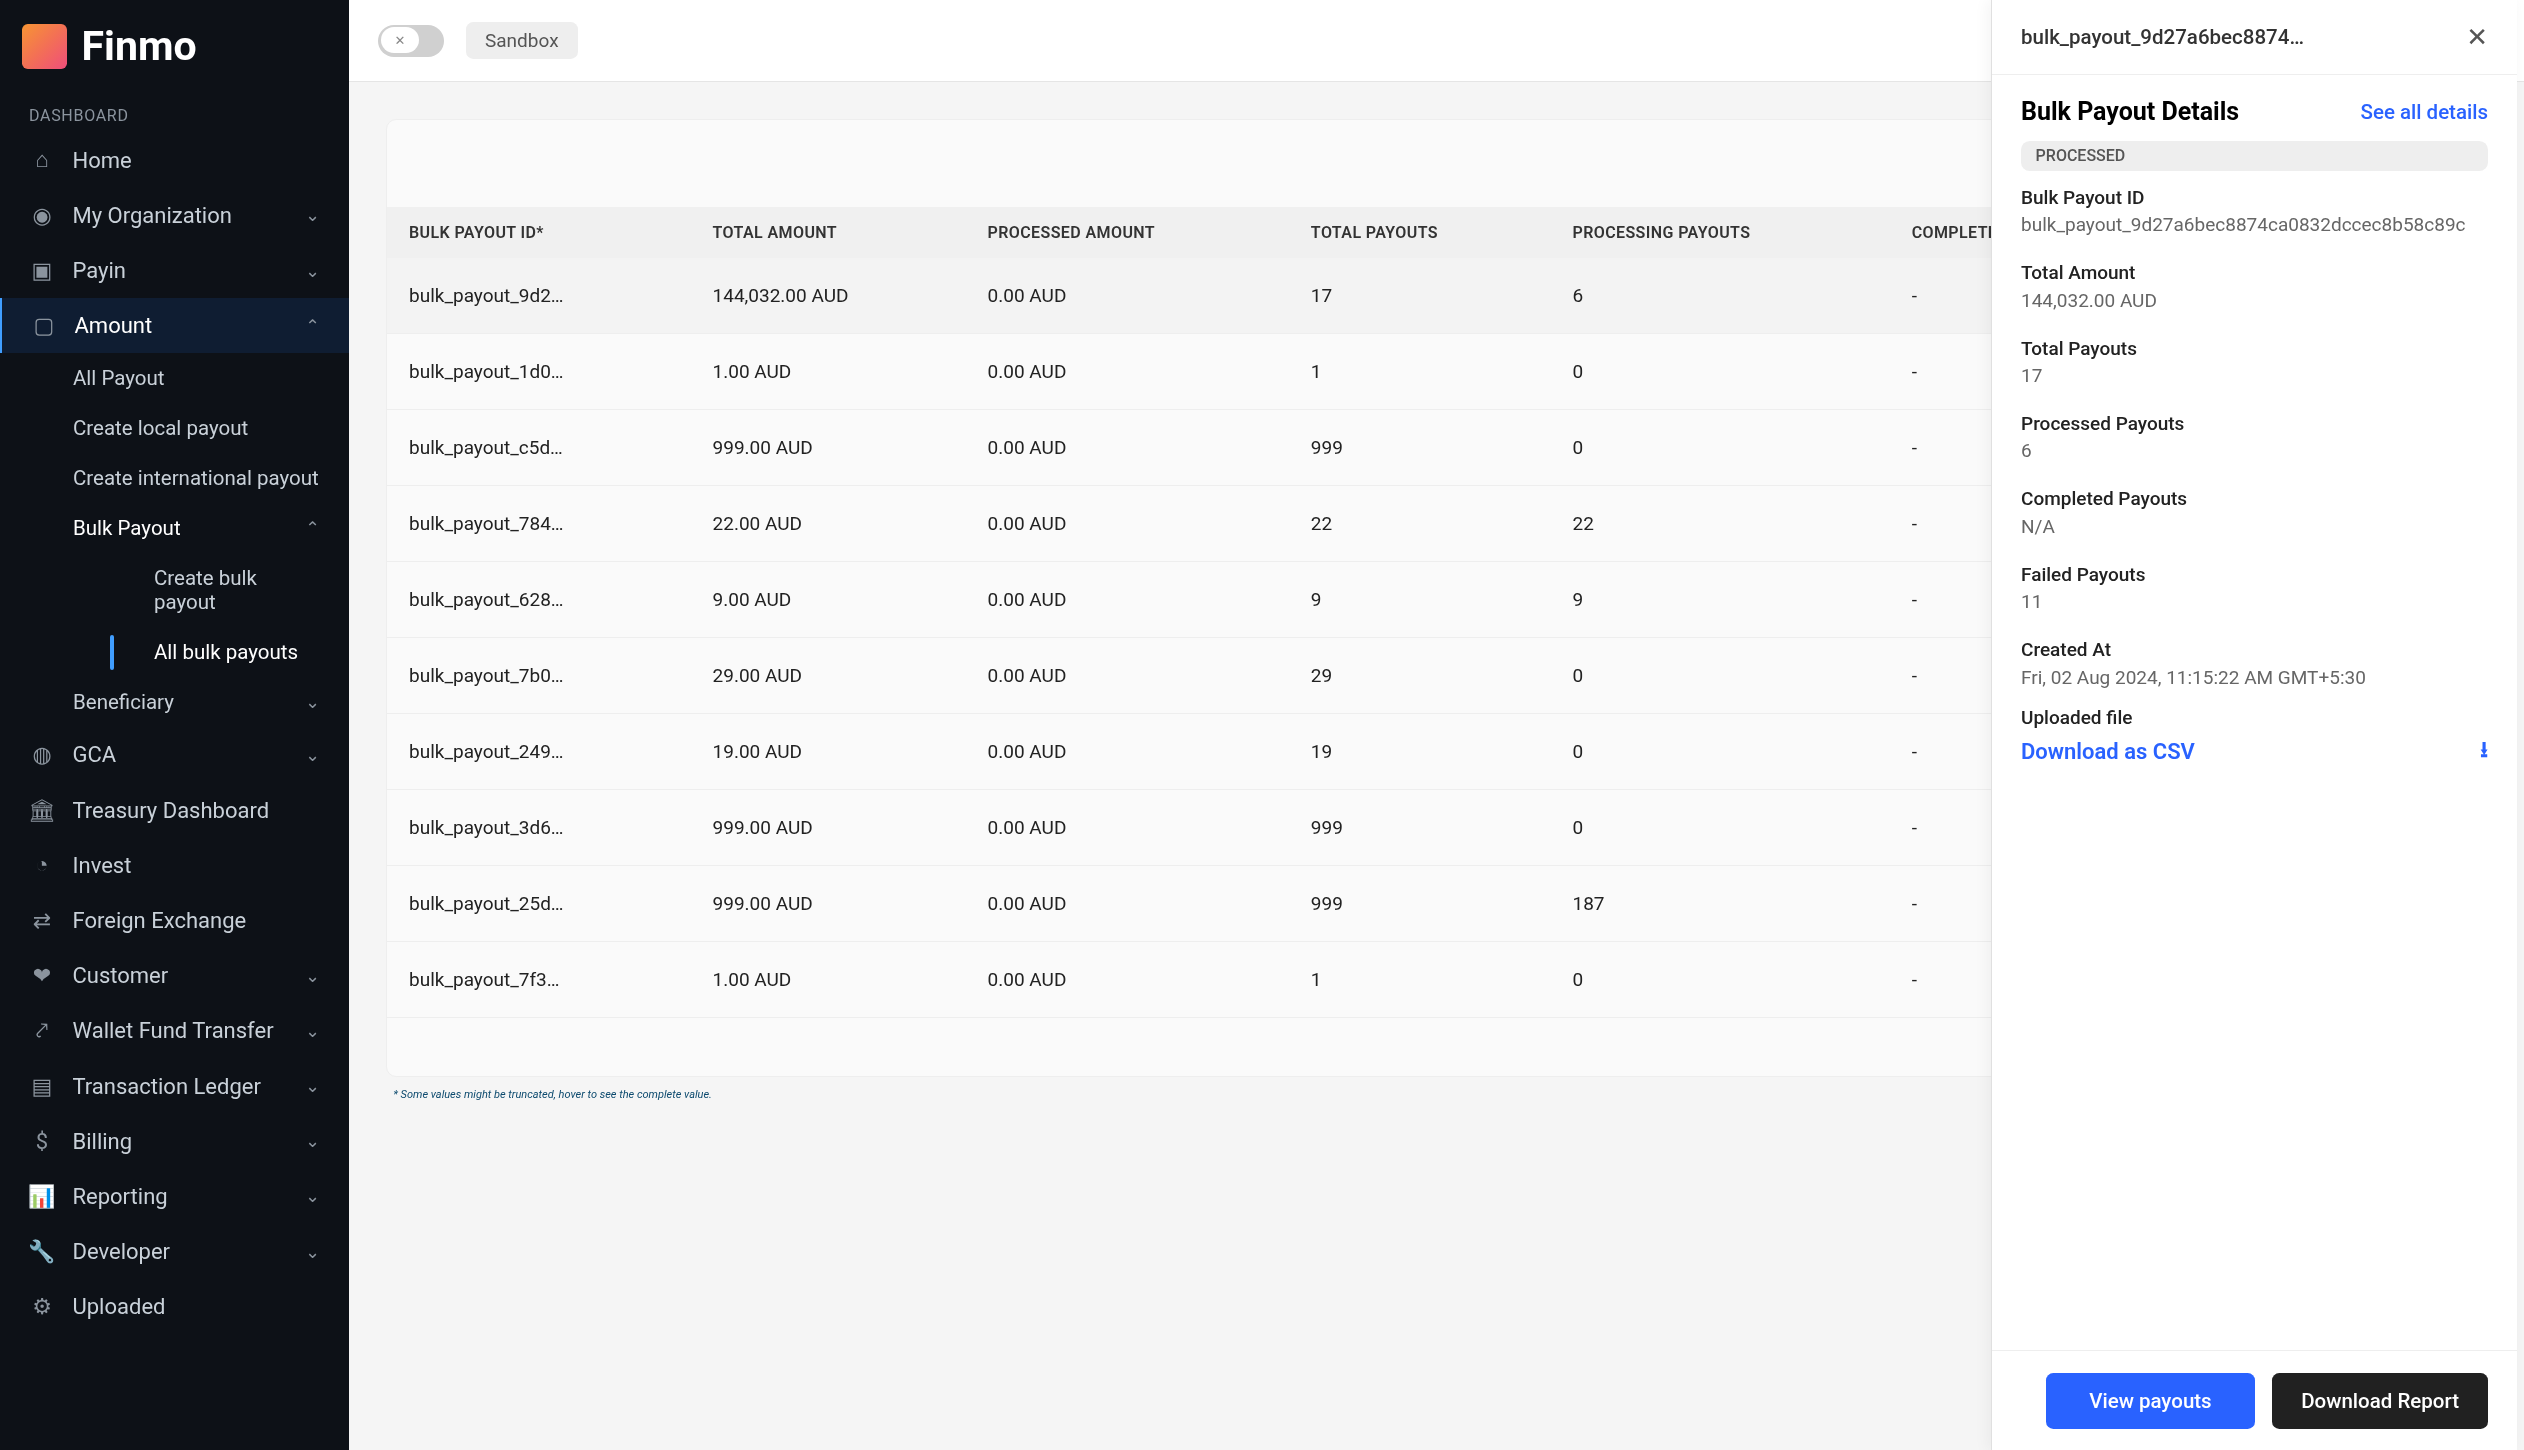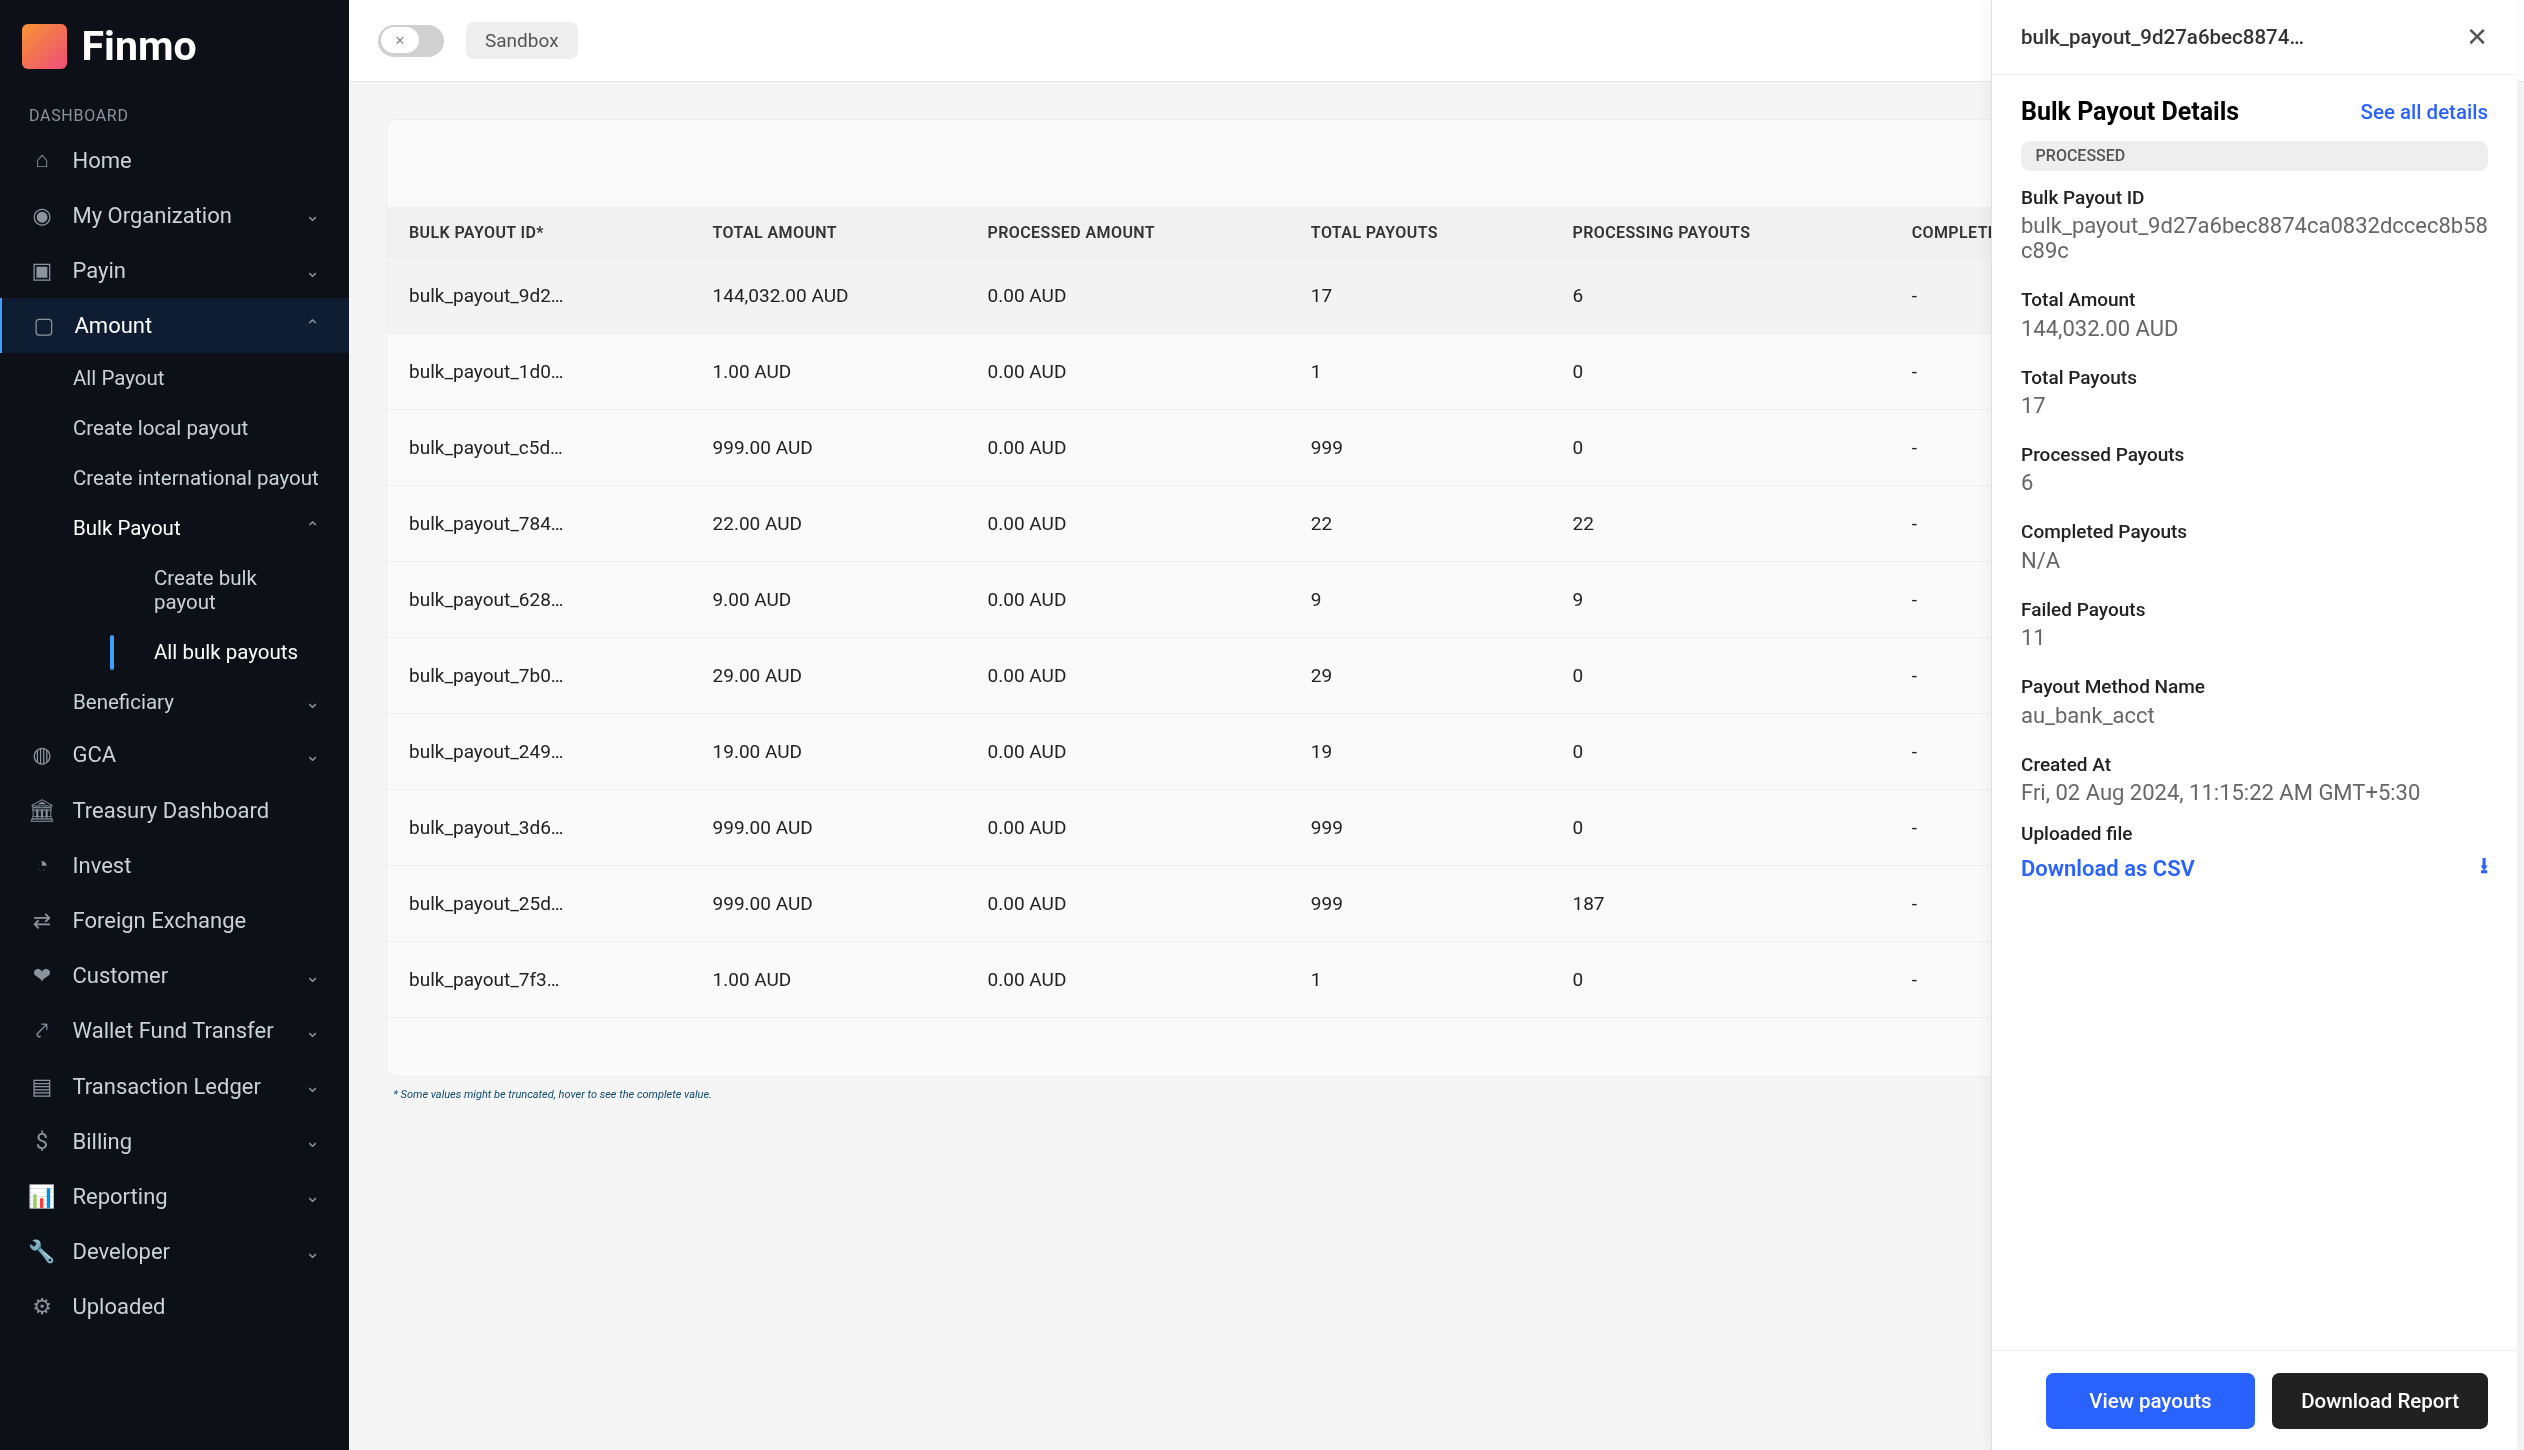--- a/index.html
+++ b/index.html
@@ -45,21 +45,21 @@
 .drawer { position: absolute; right: 8px; top: 0; bottom: 0; width: 526px; background: #fff; border-left: 0.7px solid #e0e0e0; display: flex; flex-direction: column; box-shadow: -2.9px 0 14.6px rgba(0,0,0,0.05); }
 .drawer-header { display: flex; align-items: center; justify-content: space-between; padding: 22px 29px; border-bottom: 0.7px solid #eee; }
 .drawer-header .title { font-size: 20.5px; font-weight: 500; color: #333; }
 .drawer-header .close { font-size: 26px; cursor: pointer; color: #555; }
 .drawer-subhead { display: flex; justify-content: space-between; align-items: center; padding: 22px 29px 7.3px; }
 .drawer-subhead h2 { font-size: 25px; font-weight: 700; }
 .drawer-subhead a { color: #2962ff; font-size: 20.5px; text-decoration: none; font-weight: 500; }
 .status-chip { display: inline-block; margin: 7.3px 29px 14.6px; background: #eee; color: #555; padding: 5.8px 14.6px; border-radius: 8.8px; font-size: 16px; font-weight: 500; }
 .detail-list { padding: 0 29px; display: flex; flex-direction: column; gap: 25px; }
 .detail-item .label { font-size: 19px; color: #222; font-weight: 500; margin-bottom: 4.4px; }
-.detail-item .value { font-size: 22px; color: #666; word-break: break-all; }
+.detail-item .value { font-size: 19px; color: #666; word-break: break-all; }
 .download-link { display: flex; align-items: center; justify-content: space-between; color: #2962ff; font-size: 22px; font-weight: 600; cursor: pointer; }
 .drawer-footer { margin-top: auto; border-top: 0.7px solid #eee; padding: 22px 29px; display: flex; justify-content: flex-end; gap: 17.5px; }
 .btn-primary { background: #2962ff; color: #fff; border: none; padding: 16px 43px; border-radius: 7.3px; font-size: 20.5px; font-weight: 500; cursor: pointer; }
 .btn-dark { background: #212121; color: #fff; border: none; padding: 16px 29px; border-radius: 7.3px; font-size: 20.5px; font-weight: 500; cursor: pointer; }
 </style>
 </head>
 <body>
 
 <div class="app">
   <aside class="sidebar">
@@ -341,24 +341,20 @@
           </div>
           <div class="detail-item">
             <div class="label">Completed Payouts</div>
             <div class="value">N/A</div>
           </div>
           <div class="detail-item">
             <div class="label">Failed Payouts</div>
             <div class="value">11</div>
           </div>
           <div class="detail-item">
-            <div class="label">Payout Method Name</div>
-            <div class="value">au_bank_acct</div>
-          </div>
-          <div class="detail-item">
             <div class="label">Created At</div>
             <div class="value">Fri, 02 Aug 2024, 11:15:22 AM GMT+5:30</div>
           </div>
         </div>
       <div class="detail-list" style="margin-top:17px;">
         <div class="detail-item">
           <div class="label">Uploaded file</div>
           <div class="download-link">
             <span>Download as CSV</span>
             <span>⭳</span>

